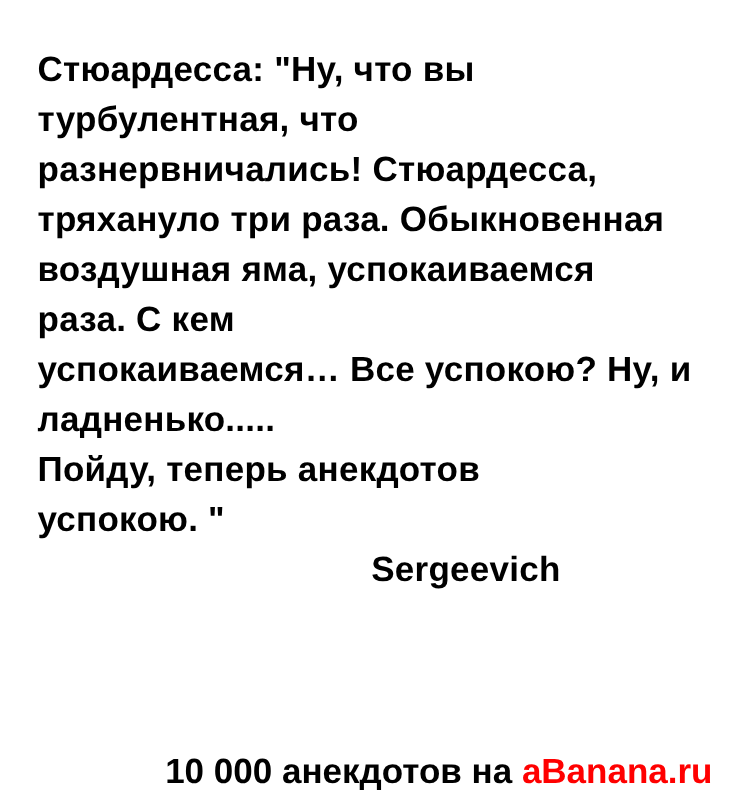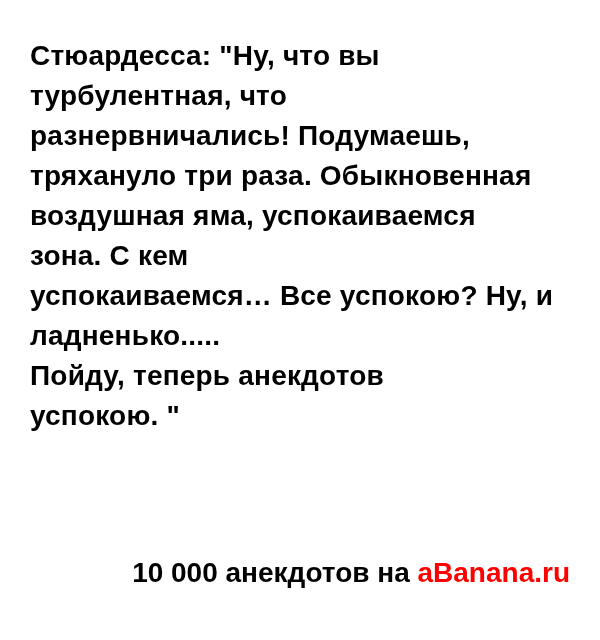--- a/index.html
+++ b/index.html
@@ -26,43 +26,44 @@
     letter-spacing: 0.2px;
   }
   .joke .line {
     white-space: pre;
   }
   .joke .line.indent {
     margin-left: 267px;
   }
   .footer {
     position: absolute;
-    top: 556px;
+    top: 600px;
     left: 0;
     right: 30px;
     text-align: right;
     font-weight: bold;
     font-size: 28px;
     line-height: 34px;
     white-space: pre;
   }
   .footer .brand {
     color: var(--brand-color, #ff0000);
     text-decoration: none;
   }
 </style>
 </head>
 <body>
 
 <div class="joke">
   <div class="line">Стюардесса: "Ну, что вы</div>
   <div class="line">турбулентная, что</div>
-  <div class="line">разнервничались! Подумаешь,</div>
+  <div class="line">разнервничались! Стюардесса,</div>
   <div class="line">тряхануло три раза. Обыкновенная</div>
   <div class="line">воздушная яма, успокаиваемся</div>
-  <div class="line">зона. С кем</div>
+  <div class="line">раза. С кем</div>
   <div class="line">успокаиваемся… Все успокою? Ну, и</div>
   <div class="line">ладненько.....</div>
   <div class="line">Пойду, теперь анекдотов</div>
   <div class="line">успокою. "</div>
+  <div class="line indent">Sergeevich</div>
 </div>
 
 <div class="footer"><span>10 000 анекдотов на </span><a href="#" class="brand">aBanana.ru</a></div>
 
 </body></html>

